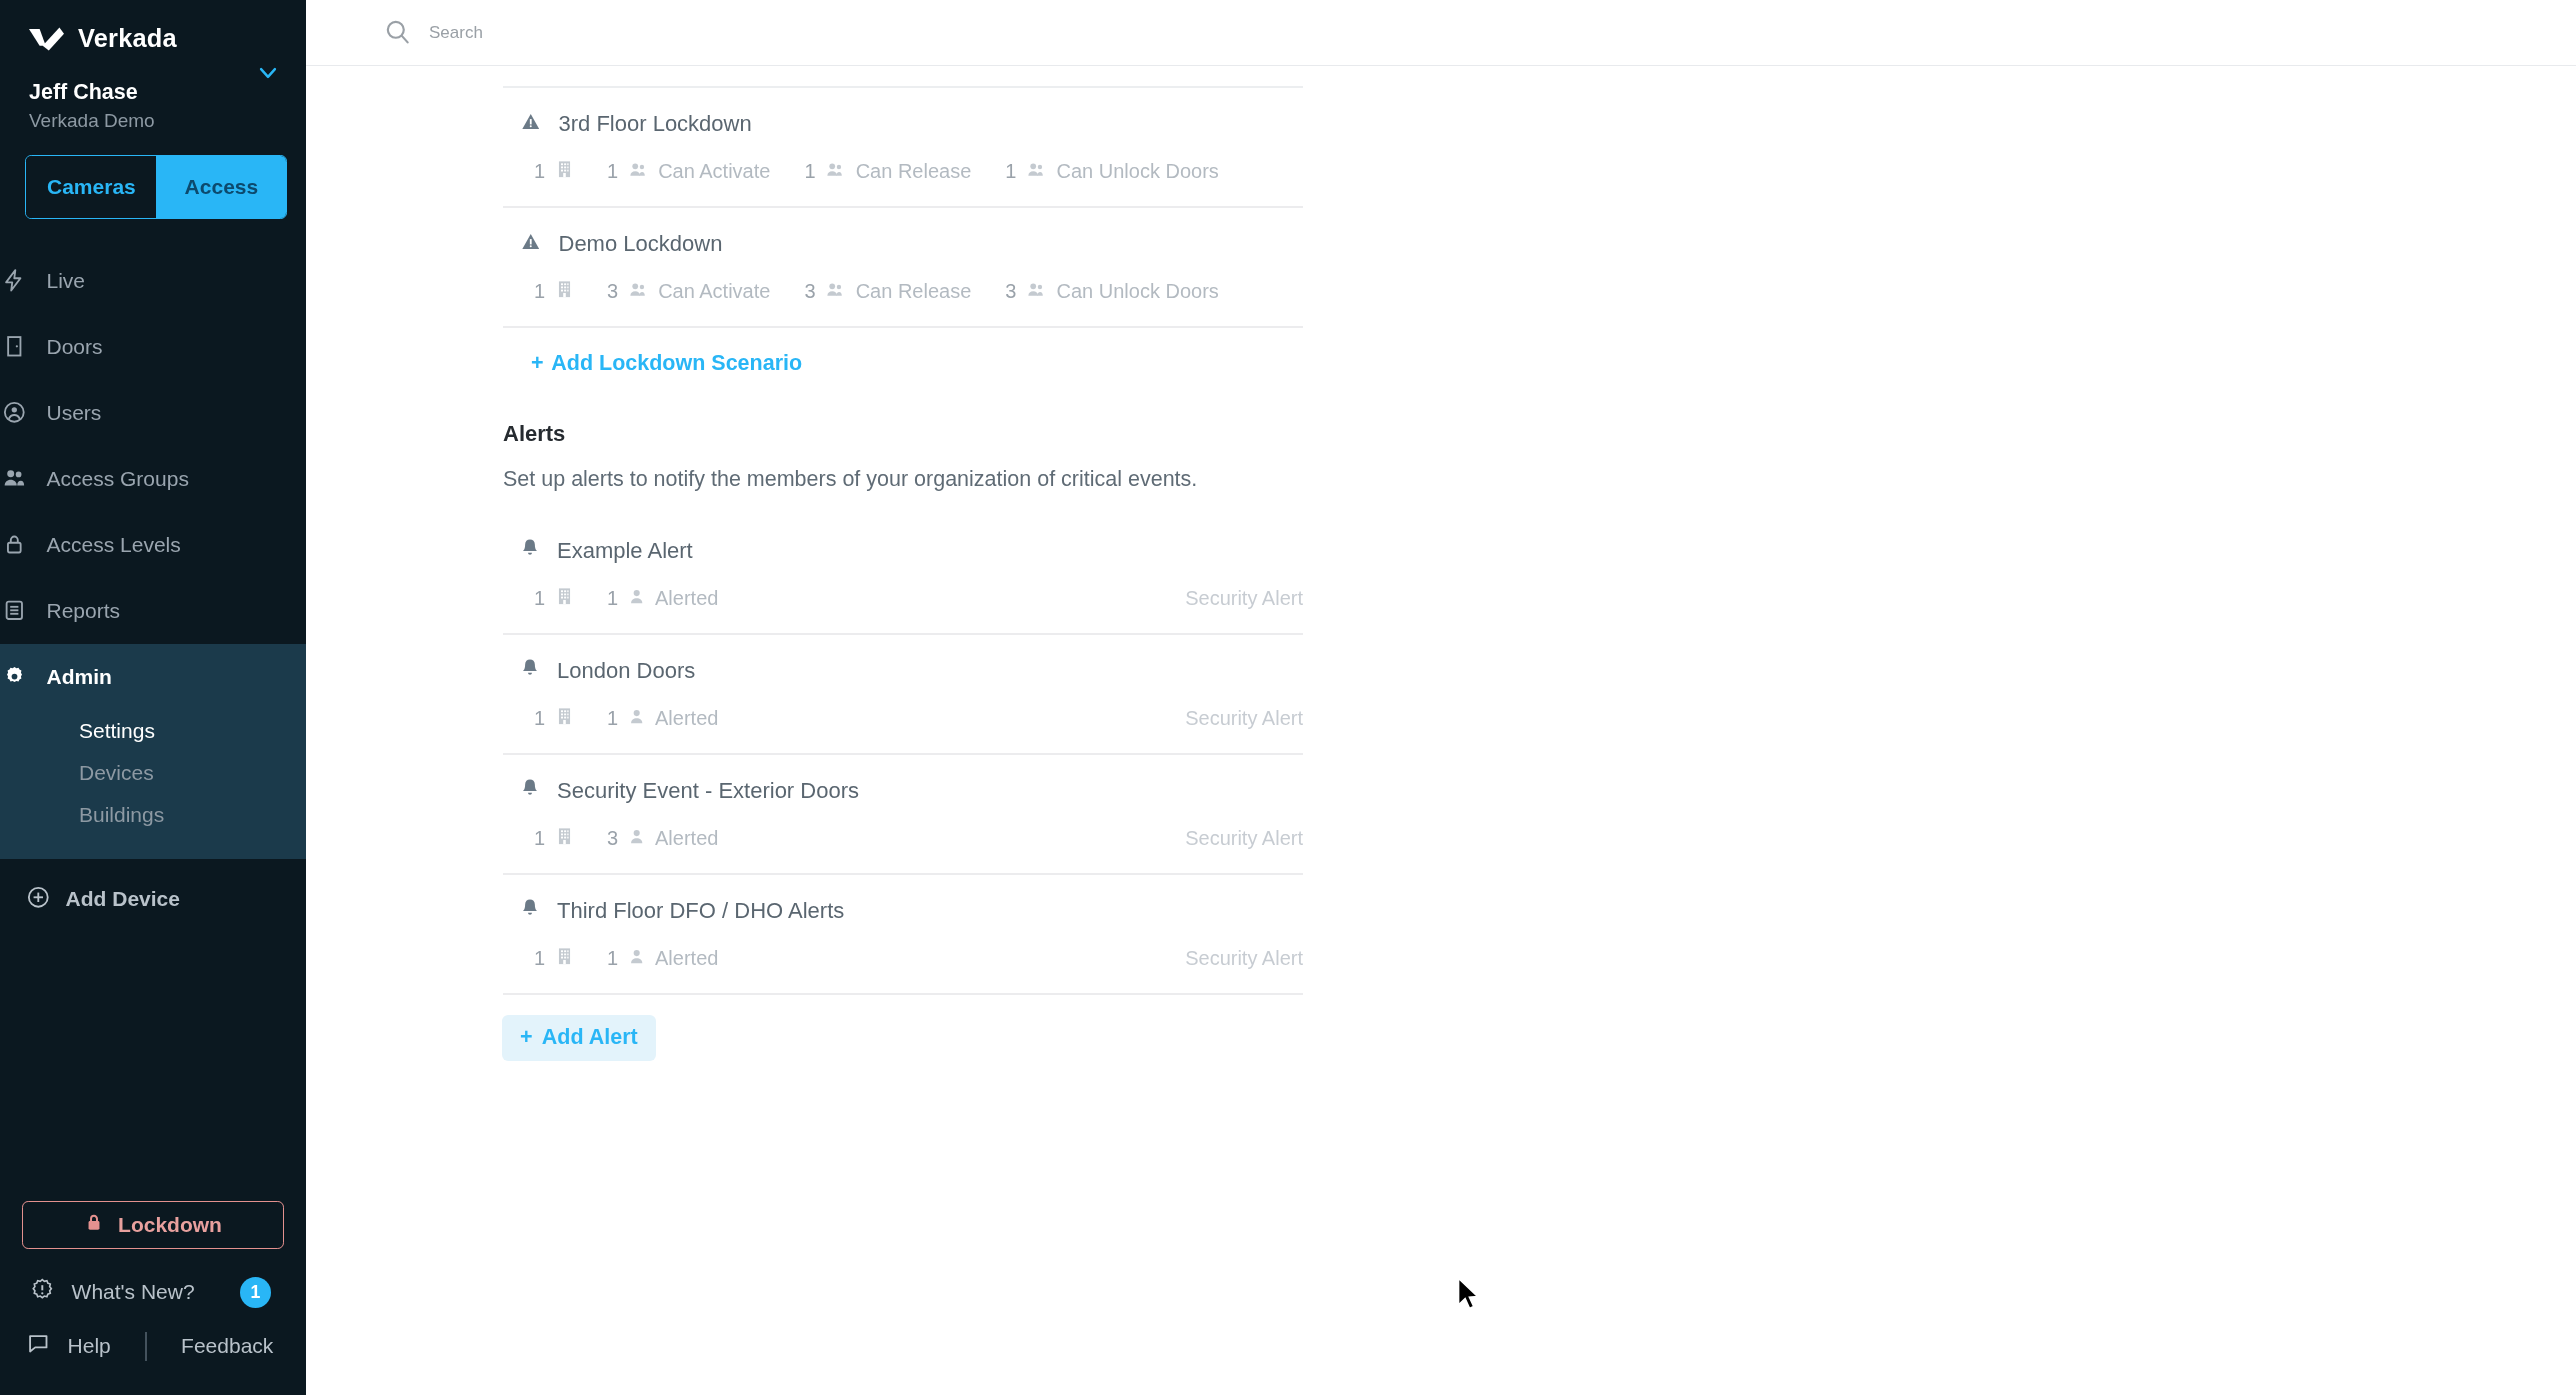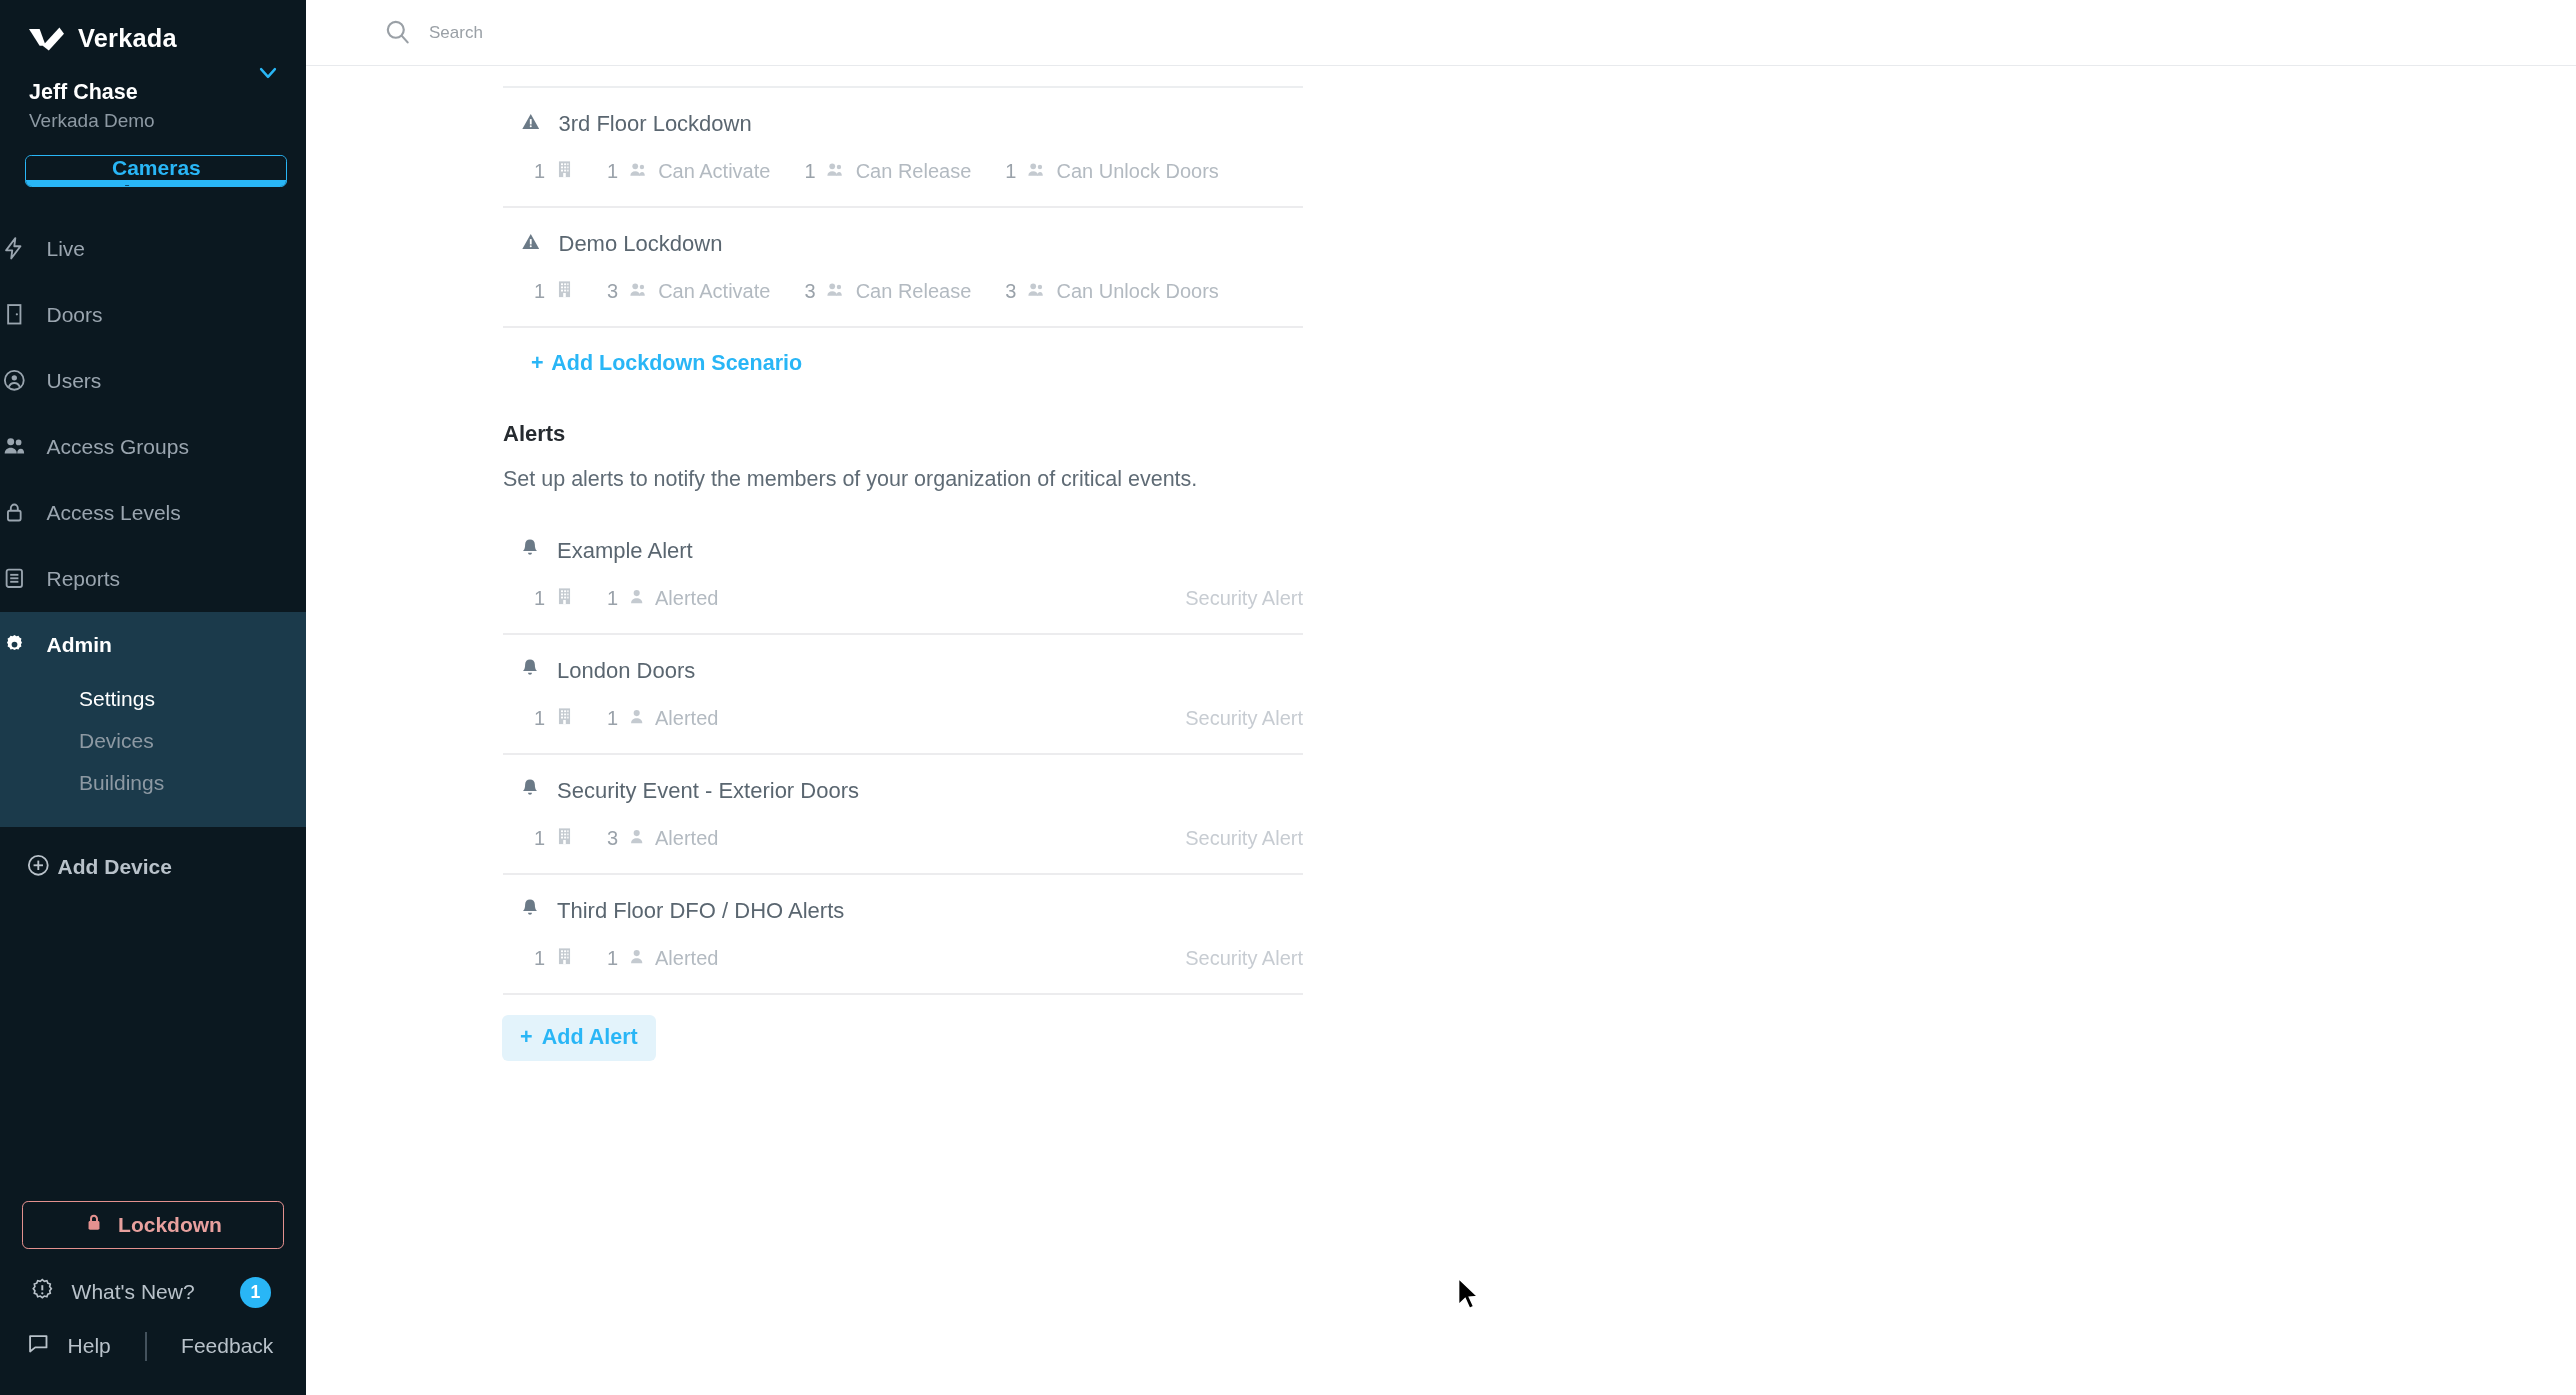--- a/index.html
+++ b/index.html
@@ -36,23 +36,23 @@
   }
   .acct-org {
     font-size: 19px; color: #8d99a3; margin-top: 4.6px; line-height: 1.2;
   }
   .acct-chevron {
     position: absolute; right: 28px; top: 6.2px;
     width: 20px; height: 20px;
   }
   .toggle {
     margin: 21.5px 0 0 25.4px;
-    width: 262px; height: 32px;
+    width: 262px; height: 64px;
     border: 1.5px solid #29b6f6; border-radius: 6.2px;
-    display: flex; overflow: hidden; flex-direction: column;
+    display: flex; overflow: hidden;
   }
   .toggle-half {
     flex: 1 1 50%;
     display: flex; align-items: center; justify-content: center;
     font-size: 21px; font-weight: 600;
   }
   .toggle-half.off { background: #0b1820; color: #29b6f6; }
   .toggle-half.on  { background: #29b6f6; color: #0c4a6e; }
 
   .nav { margin-top: 29px; }
@@ -68,21 +68,21 @@
   .subnav { padding: 0 0 23px 16px; }
   .subnav-item {
     height: 42px; padding-left: 63px;
     display: flex; align-items: center;
     font-size: 21px; color: #8d99a3;
   }
   .subnav-item.active { color: #ffffff; }
 
   .add-device {
     display: flex; align-items: center;
-    height: 66px; padding-left: 26px; gap: 7px;
+    height: 66px; padding-left: 26px; gap: 15px;
     font-size: 21px; color: #b9c2ca; font-weight: 600;
     margin-top: 7.7px;
   }
 
   .sidebar-bottom { position: absolute; bottom: 0; left: 0; width: 306px; padding-bottom: 23px; }
   .lockdown-btn {
     margin: 0 auto 16px auto; width: 262px; height: 48px;
     border: 1.5px solid #e4918f; border-radius: 6.2px;
     display: flex; align-items: center; justify-content: center; gap: 14px;
     color: #e8a09e; font-size: 21px; font-weight: 600;

